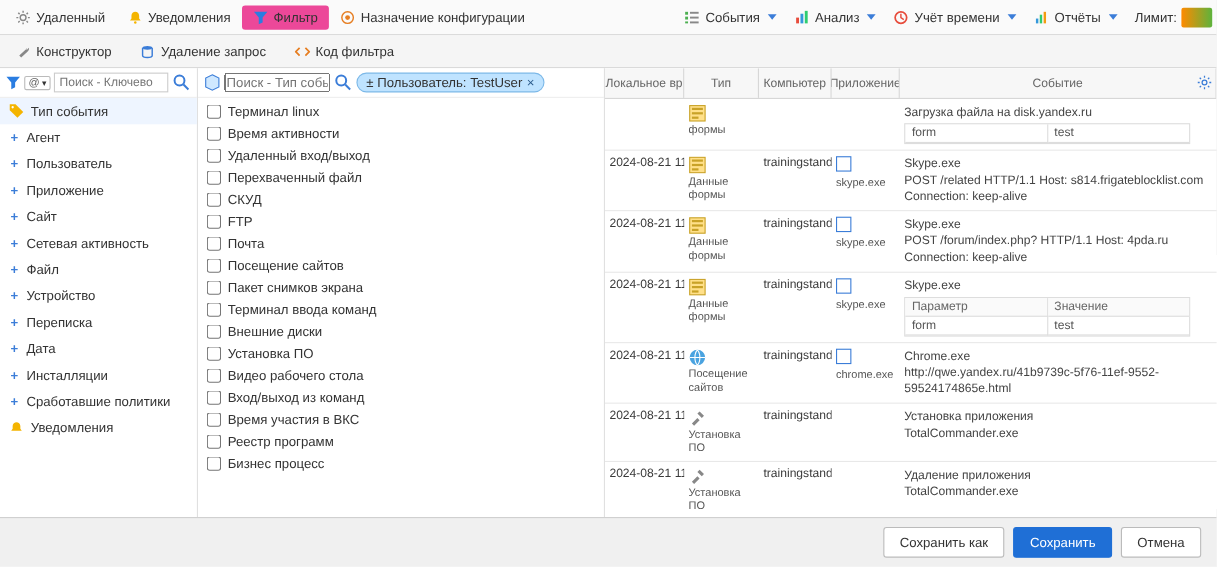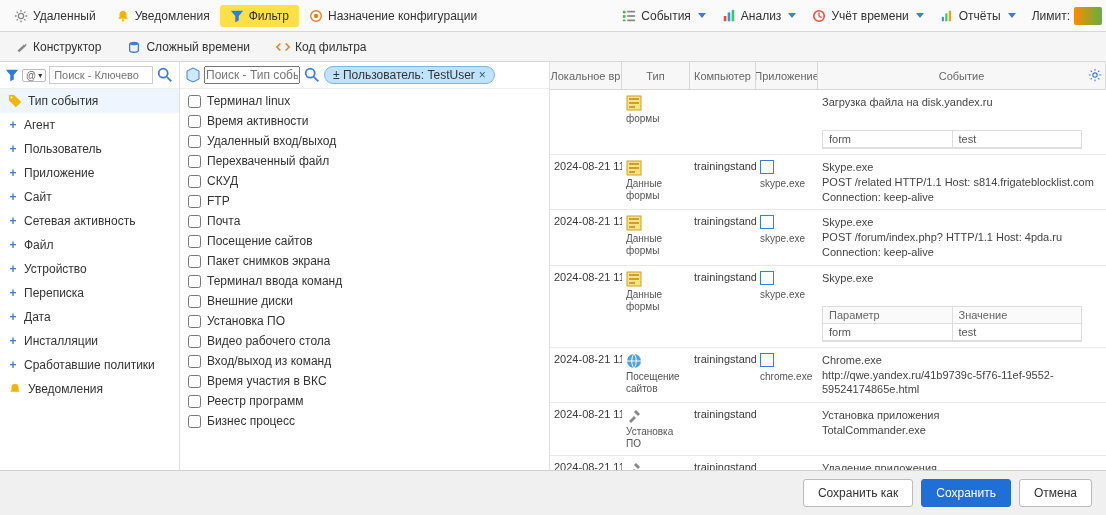--- a/index.html
+++ b/index.html
@@ -1,20 +1,20 @@
 <!DOCTYPE html>
 <html><head>
 <meta charset="utf-8">
 <style>
 *{box-sizing:border-box;margin:0;padding:0;font-family:Arial,Helvetica,sans-serif;font-size:12px;color:#333}
 html,body{width:1106px;height:515px;background:#f5f5f5;overflow:hidden}
 .topbar{height:32px;background:#fafafa;border-bottom:1px solid #d7d7d7;display:flex;align-items:center;padding:0 4px}
 .topbar .tab{display:flex;align-items:center;gap:5px;padding:4px 10px;cursor:pointer;border-radius:3px}
 .topbar .tab svg{flex-shrink:0}
-.topbar .tab.active{background:#fde047}
+.topbar .tab.active{background:#ec4899}
 .topbar .spacer{flex:1}
 .topbar .tool{display:flex;align-items:center;gap:5px;padding:4px 8px;cursor:pointer}
 .tri{width:0;height:0;border-left:4px solid transparent;border-right:4px solid transparent;border-top:5px solid #3b7dd8;margin-left:2px}
 .limit-label{margin-left:8px;margin-right:4px}
 .limit-box{width:28px;height:18px;background:linear-gradient(to right,#ff8a00,#5db33c);border-radius:2px}
 .subtabs{height:30px;background:#f5f5f5;border-bottom:1px solid #d7d7d7;display:flex;align-items:center;padding:0 8px;gap:14px}
 .subtabs .stab{display:flex;align-items:center;gap:5px;padding:4px 6px;cursor:pointer}
 .subtabs .stab.active{color:#000;font-weight:normal}
 .main{display:flex;height:408px}
 .leftcol{width:180px;border-right:1px solid #e0e0e0;background:#fff;display:flex;flex-direction:column}
@@ -48,21 +48,21 @@
 .row .c-time{width:72px;white-space:nowrap}
 .row .c-type{width:68px}
 .row .c-comp{width:66px}
 .row .c-app{width:62px}
 .row .c-event{flex:1;padding-right:6px}
 .type-ico{width:16px;height:16px;margin-bottom:2px;display:block}
 .type-lbl{font-size:10px;color:#555;line-height:1.2}
 .app-ico{width:14px;height:14px;border:1px solid #3b7dd8;display:inline-block;margin-bottom:2px;background:#fff}
 .app-lbl{font-size:10px;color:#555}
 .ev-line{font-size:11px;color:#444;line-height:1.35}
-.mini-table{border:1px solid #ddd;margin-top:20px;width:260px}
+.mini-table{border:1px solid #ddd;margin-top:2px;width:260px}
 .mini-table .mt-row{display:flex}
 .mini-table .mt-cell{flex:1;border-right:1px solid #ddd;border-bottom:1px solid #ddd;padding:2px 6px;font-size:11px;color:#555}
 .mini-table .mt-cell:last-child{border-right:none}
 .mini-table .mt-head .mt-cell{background:#fafafa;color:#666}
 .footer{height:45px;background:#f0f0f0;border-top:1px solid #d0d0d0;display:flex;align-items:center;justify-content:flex-end;gap:8px;padding:0 14px}
 .btn{padding:6px 14px;border:1px solid #bbb;background:#fff;border-radius:3px;cursor:pointer;font-size:12px}
 .btn.primary{background:#1f6fd6;color:#fff;border-color:#1f6fd6}
 .at-pill{border:1px solid #bbb;border-radius:2px;padding:0 3px;font-size:10px;color:#666;display:flex;align-items:center;gap:2px}
 </style>
 </head>
@@ -144,21 +144,21 @@
     <svg width="14" height="14" viewBox="0 0 16 16">
         <path d="M13 3l-2 2 1 1 2-2c.5 1.5 0 3-1.5 4L6 14l-2-2 6.5-6C12 4.5 12 3.5 13 3z" fill="#888"></path>
       </svg>
     <span>Конструктор</span>
   </div>
   <div class="stab">
     <svg width="14" height="14" viewBox="0 0 16 16">
         <ellipse cx="8" cy="4" rx="5" ry="2" fill="#3b7dd8"></ellipse>
         <path d="M3 4v8c0 1.1 2.2 2 5 2s5-.9 5-2V4" fill="none" stroke="#3b7dd8" stroke-width="1.5"></path>
       </svg>
-    <span>Сложный времени</span>
+    <span>Удаление запрос</span>
   </div>
   <div class="stab">
     <svg width="14" height="14" viewBox="0 0 16 16">
         <path d="M5 4L1 8l4 4M11 4l4 4-4 4" fill="none" stroke="#e67e22" stroke-width="1.8"></path>
       </svg>
     <span>Код фильтра</span>
   </div>
 </div>
 
 <div class="main">

